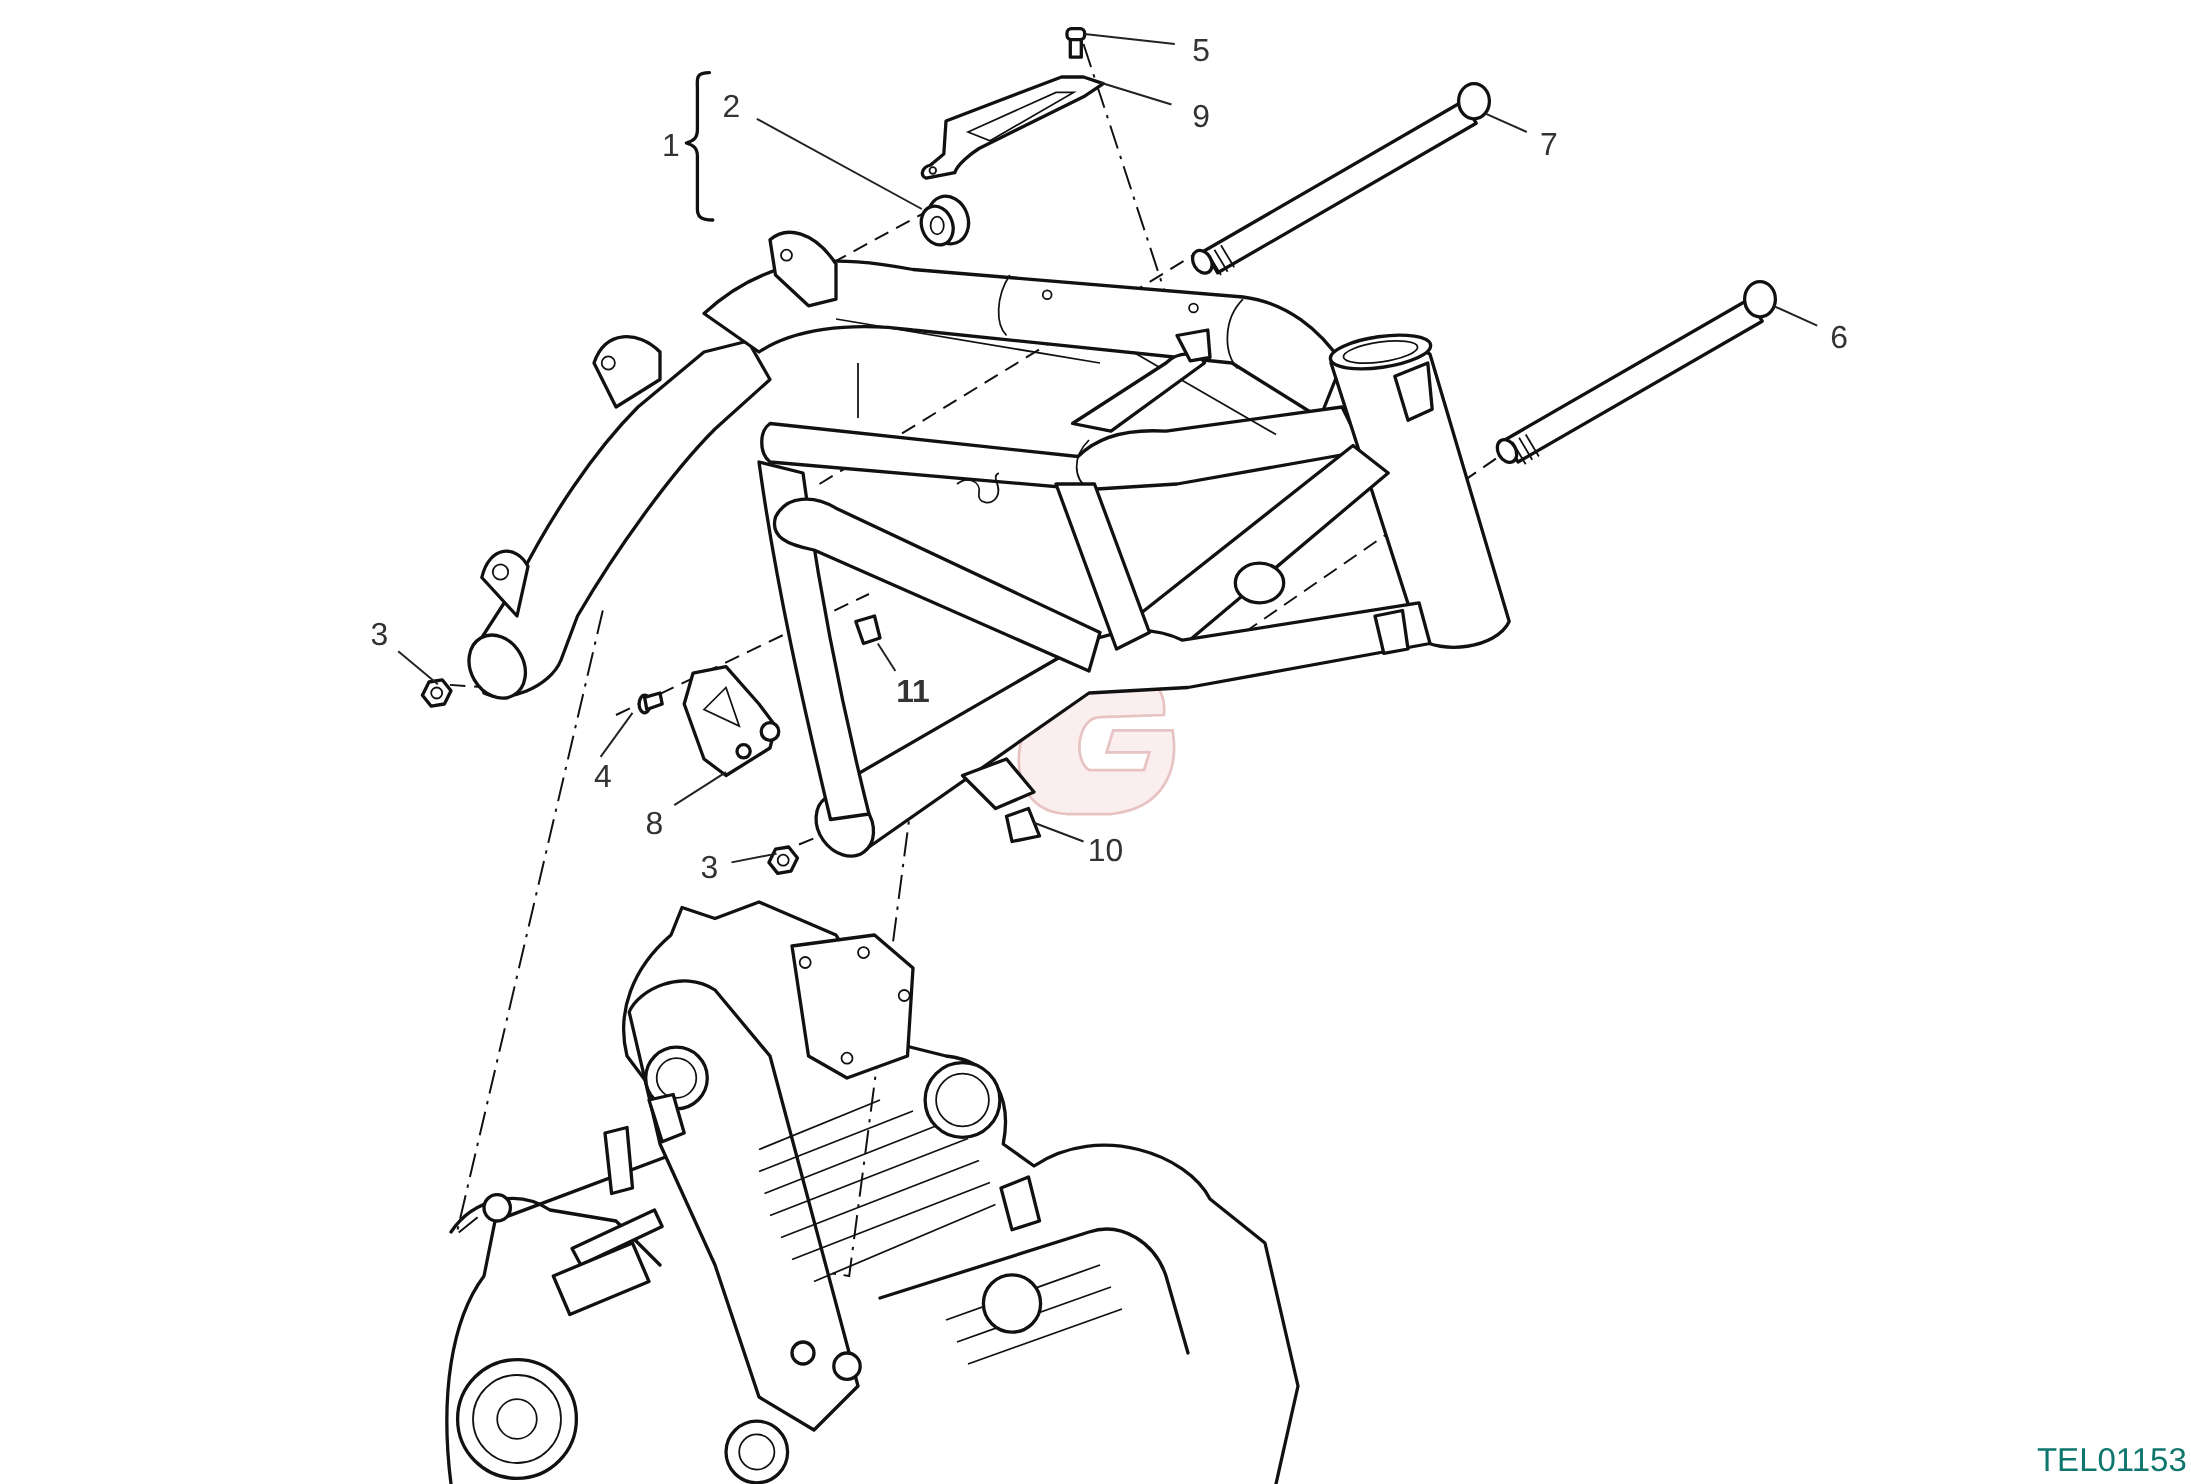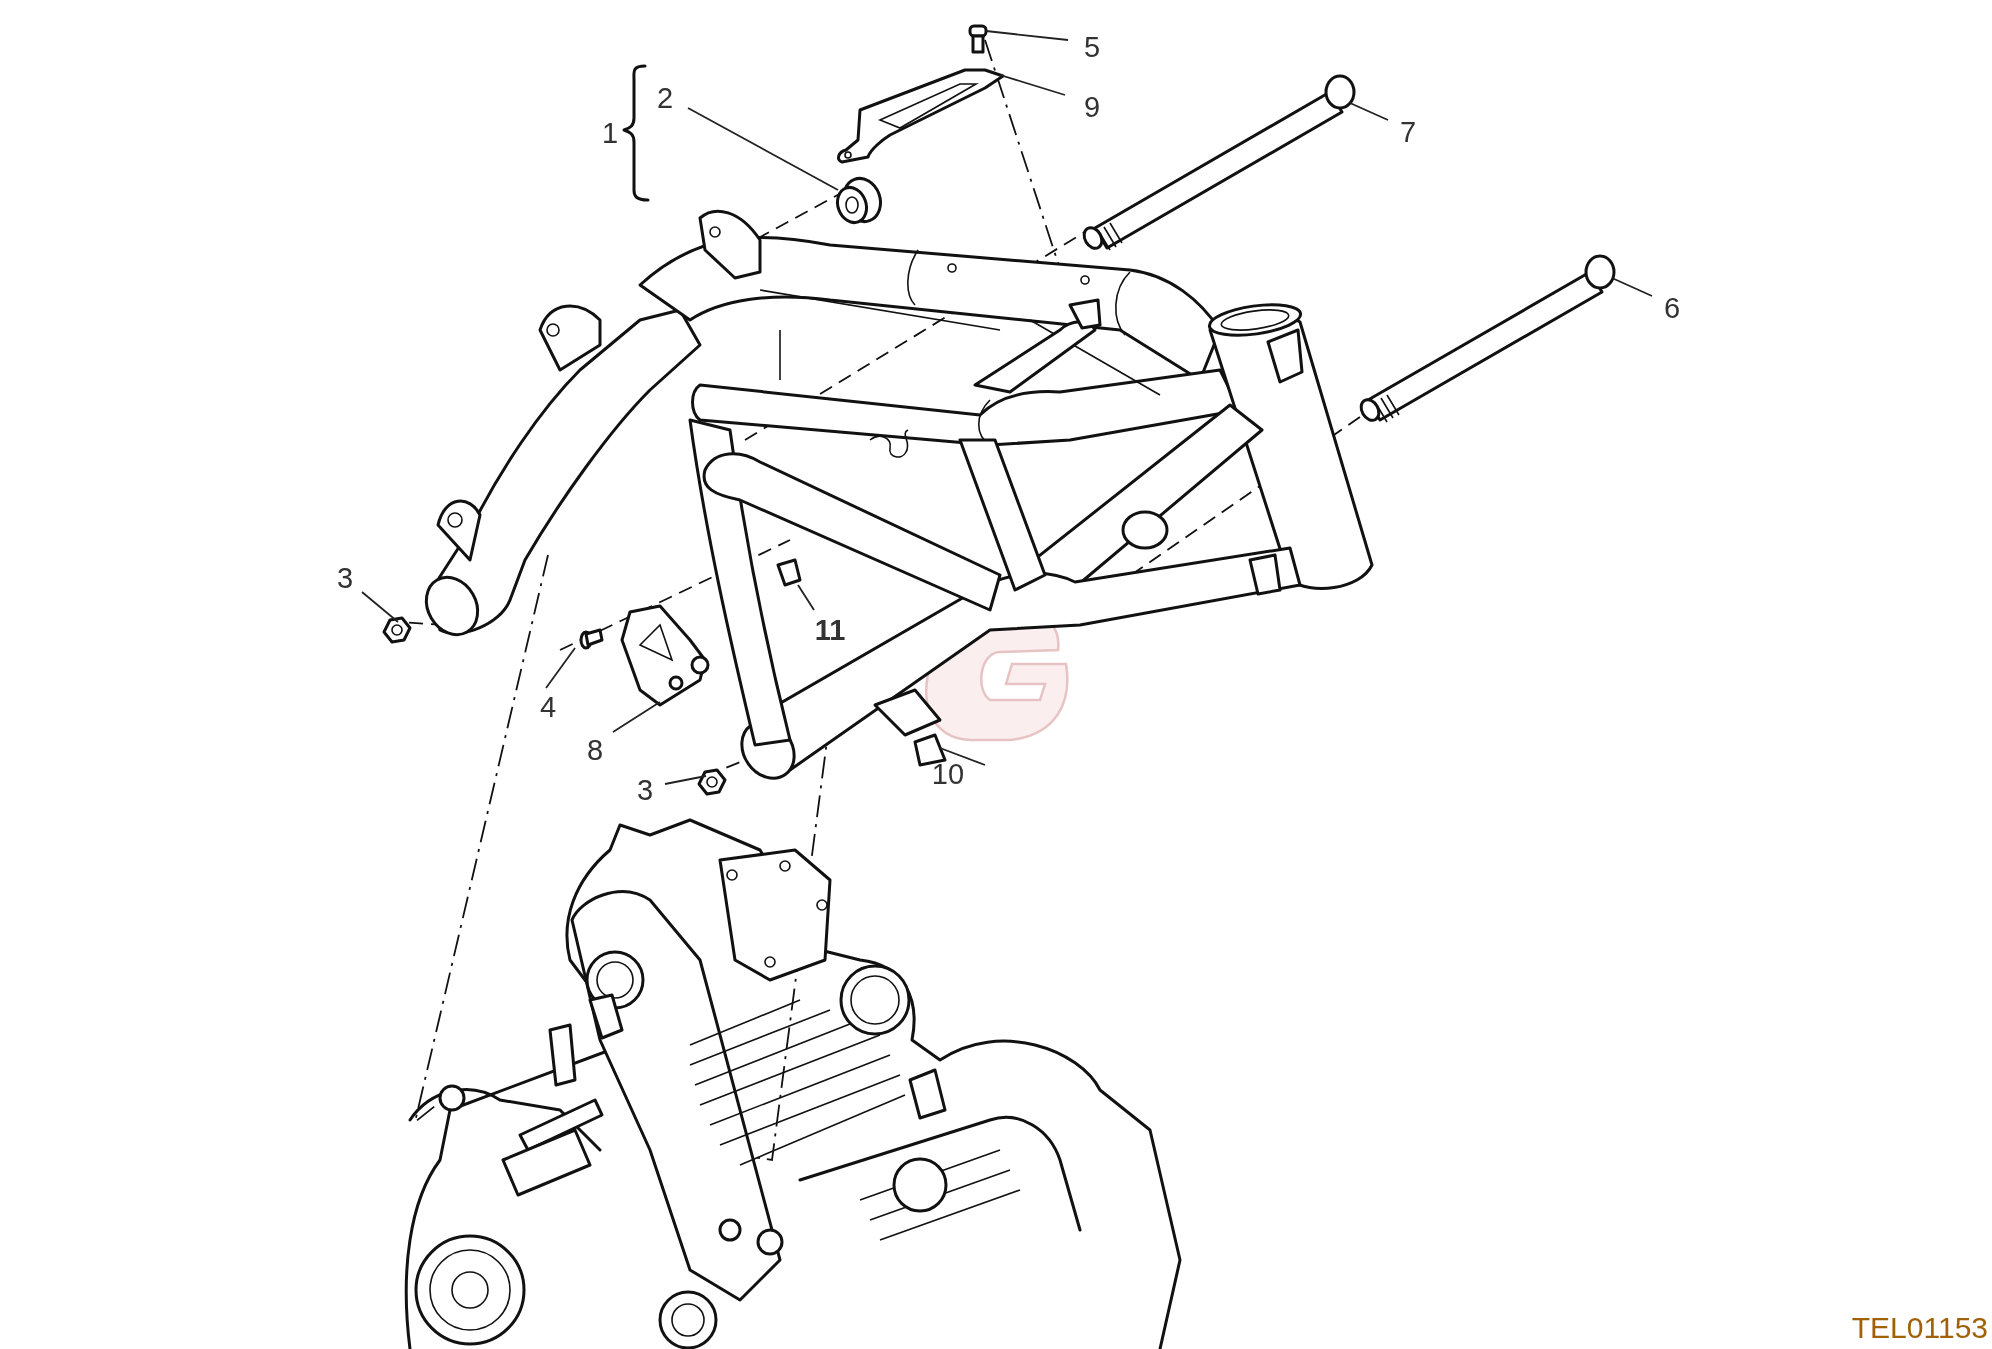--- a/index.html
+++ b/index.html
@@ -7,21 +7,21 @@
          font-family: "Liberation Sans", "DejaVu Sans", sans-serif; }
   #drawing { position: absolute; left: 0; top: 0; width: 1992px; height: 1349px; }
   .ln { fill: none; stroke: #111; stroke-width: 3; stroke-linejoin: round; stroke-linecap: round; }
   .thin { fill: none; stroke: #111; stroke-width: 1.6; }
   .part { fill: #fff; stroke: #111; stroke-width: 3; stroke-linejoin: round; }
   .dash { fill: none; stroke: #111; stroke-width: 1.8; stroke-dasharray: 14 8; }
   .dashdot { fill: none; stroke: #111; stroke-width: 1.8; stroke-dasharray: 22 7 3 7; }
   .leader { fill: none; stroke: #222; stroke-width: 1.8; }
   .callout { position: absolute; font-size: 29px; color: #333; line-height: 1;
              transform: translate(-50%, -50%); white-space: nowrap; }
-  .code { position: absolute; right: 4px; bottom: 4px; font-size: 30px; color: #a16207; }
+  .code { position: absolute; right: 4px; bottom: 4px; font-size: 30px; color: #0f766e; }
   .wm { fill: #fbeeee; stroke: #e7c3c3; stroke-width: 2.5; }
 </style>
 </head>
 <body>
 
 <svg id="drawing" viewBox="0 0 1992 1349" xmlns="http://www.w3.org/2000/svg">
 
   <g>
     <path class="wm" d="M985,612 C1030,606 1062,616 1058,650 L1000,652 C980,652 975,690 990,700 L1040,700 L1045,684 L1006,684 L1012,664 L1066,664 C1072,700 1058,735 1010,740 L970,740 C930,738 918,700 932,660 C945,625 960,614 985,612 Z"></path>
   </g>
@@ -229,16 +229,16 @@
   <div class="callout" style="left: 665px; top: 98px;">2</div>
   <div class="callout" style="left: 1092px; top: 47px;">5</div>
   <div class="callout" style="left: 1092px; top: 107px;">9</div>
   <div class="callout" style="left: 1408px; top: 132px;">7</div>
   <div class="callout" style="left: 1672px; top: 308px;">6</div>
   <div class="callout" style="left: 345px; top: 578px;">3</div>
   <div class="callout" style="left: 548px; top: 707px;">4</div>
   <div class="callout" style="left: 595px; top: 750px;">8</div>
   <div class="callout" style="left: 830px; top: 630px; font-weight: bold;">11</div>
   <div class="callout" style="left: 645px; top: 790px;">3</div>
-  <div class="callout" style="left: 948px; top: 774px; text-align: right;">10</div>
+  <div class="callout" style="left: 1005px; top: 774px; text-align: right;">10</div>
 </div>
 
 <div class="code">TEL01153</div>
 
 </body></html>

